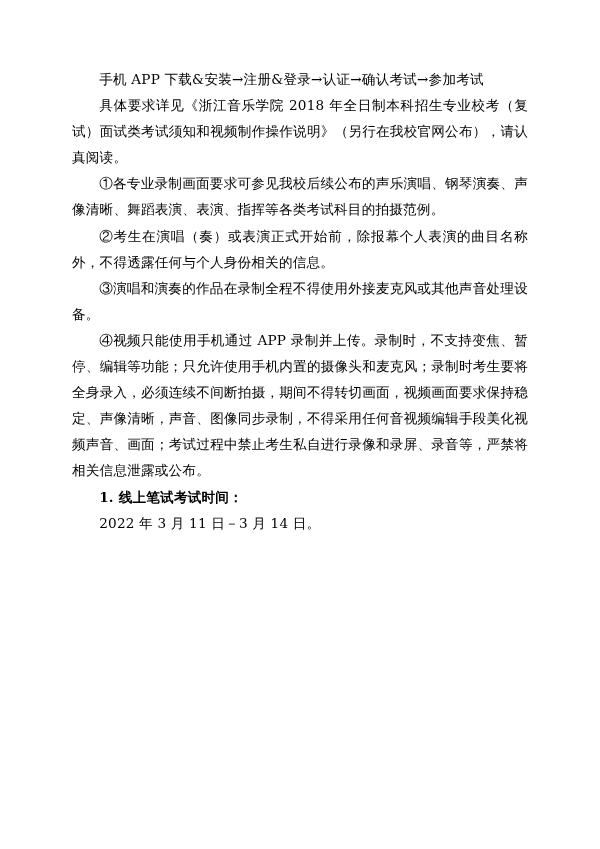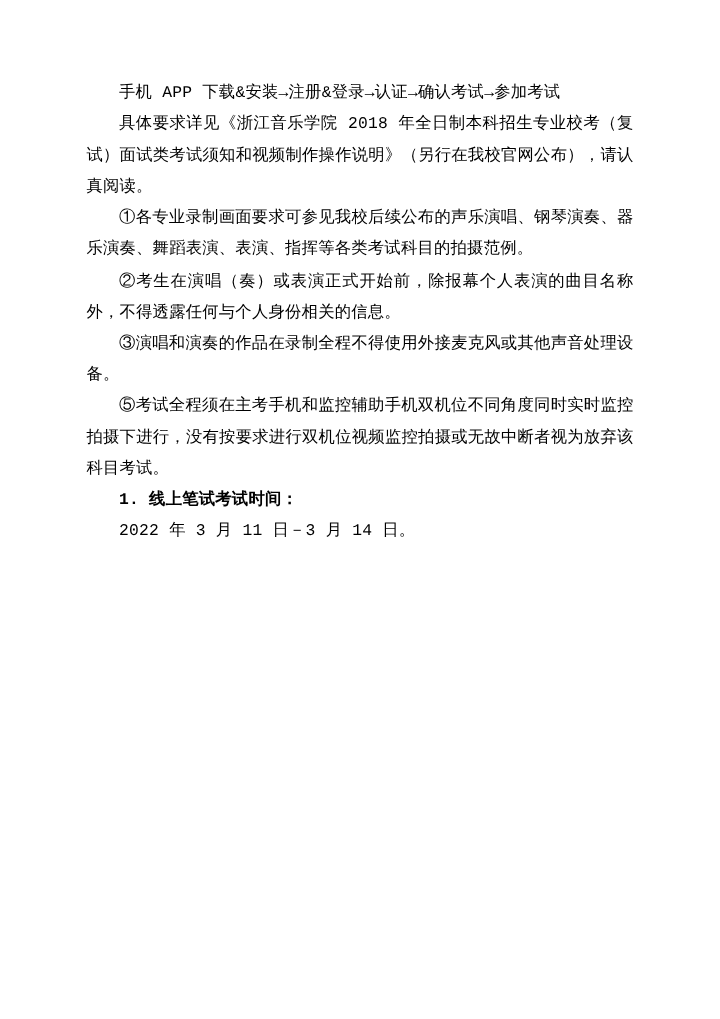--- a/index.html
+++ b/index.html
@@ -15,21 +15,20 @@
     -webkit-font-smoothing: antialiased;
   }
   .page {
     position: relative;
     width: 600px;
     height: 623px;
     background: #ffffff;
     box-sizing: border-box;
     padding: 66px 72px 40px 72px;
     overflow: hidden;
-    font-family: Liberation Mono, monospace;
   }
   .doc-body {
     font-size: 13.6px;
     line-height: 1.92;
     text-align: justify;
     text-justify: inter-ideograph;
     letter-spacing: 0.2px;
   }
   p {
     margin: 0;
@@ -53,28 +52,28 @@
 </head>
 <body>
 
 <div class="page">
   <div class="doc-body">
 
     <p class="para">手机 APP 下载&amp;安装→注册&amp;登录→认证→确认考试→参加考试</p>
 
     <p class="para">具体要求详见《浙江音乐学院 2018 年全日制本科招生专业校考（复试）面试类考试须知和视频制作操作说明》（另行在我校官网公布），请认真阅读。</p>
 
-    <p class="para">①各专业录制画面要求可参见我校后续公布的声乐演唱、钢琴演奏、器乐演奏、舞蹈表演、表演、指挥等各类考试科目的拍摄范例。</p>
+    <p class="para">①各专业录制画面要求可参见我校后续公布的声乐演唱、钢琴演奏、声像清晰、舞蹈表演、表演、指挥等各类考试科目的拍摄范例。</p>
 
     <p class="para">②考生在演唱（奏）或表演正式开始前，除报幕个人表演的曲目名称外，不得透露任何与个人身份相关的信息。</p>
 
     <p class="para">③演唱和演奏的作品在录制全程不得使用外接麦克风或其他声音处理设备。</p>
 
+    <p class="para">④视频只能使用手机通过 APP 录制并上传。录制时，不支持变焦、暂停、编辑等功能；只允许使用手机内置的摄像头和麦克风；录制时考生要将全身录入，必须连续不间断拍摄，期间不得转切画面，视频画面要求保持稳定、声像清晰，声音、图像同步录制，不得采用任何音视频编辑手段美化视频声音、画面；考试过程中禁止考生私自进行录像和录屏、录音等，严禁将相关信息泄露或公布。</p>
 
-    <p class="para">⑤考试全程须在主考手机和监控辅助手机双机位不同角度同时实时监控拍摄下进行，没有按要求进行双机位视频监控拍摄或无故中断者视为放弃该科目考试。</p>
 
 
     <p class="heading-3">1. 线上笔试考试时间：</p>
 
     <p class="date-line">2022 年 3 月 11 日－3 月 14 日。</p>
 
 
   </div>
 </div>
 

